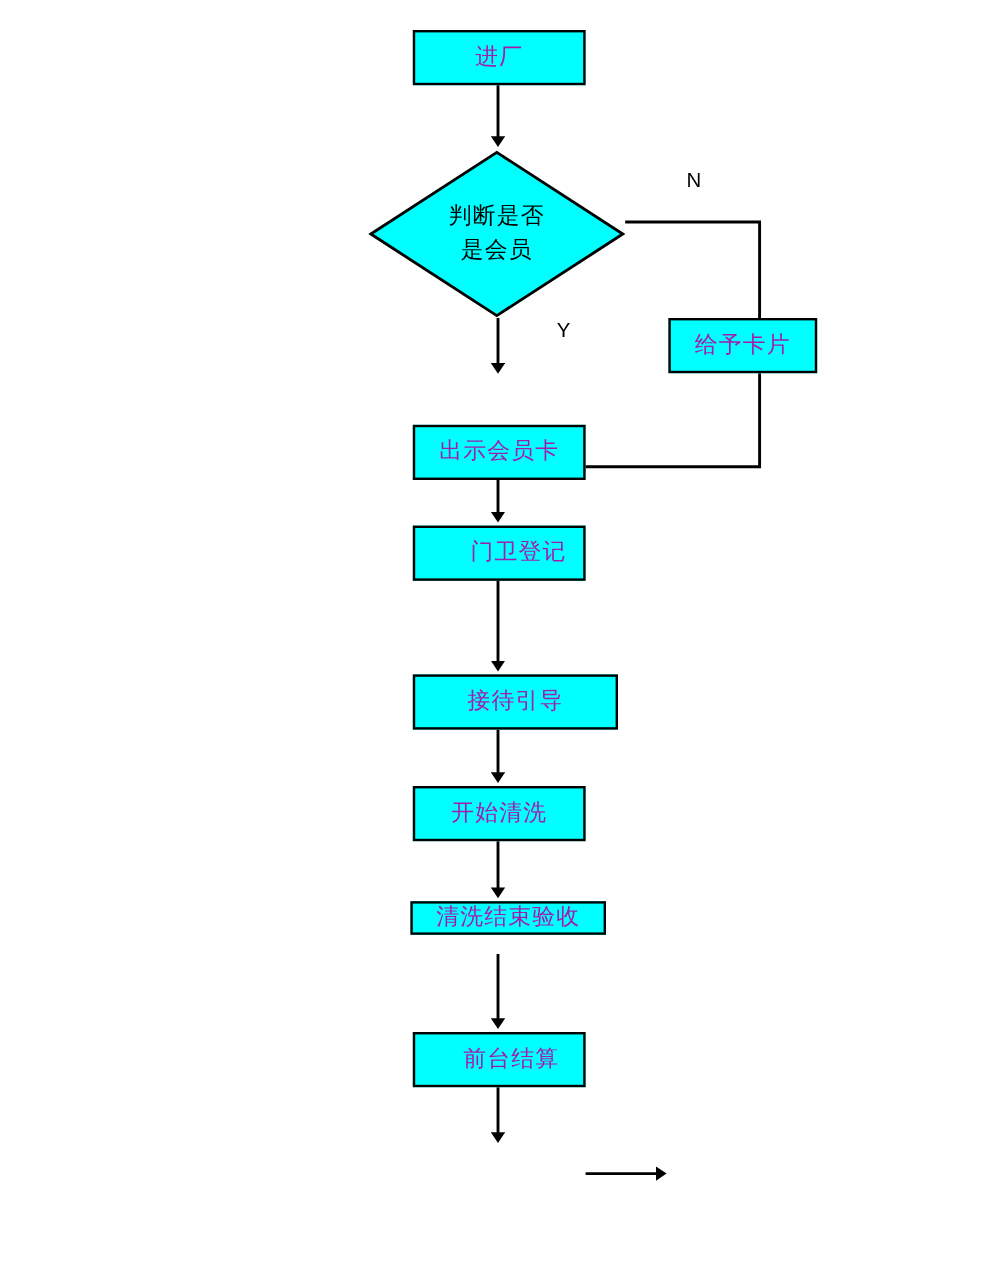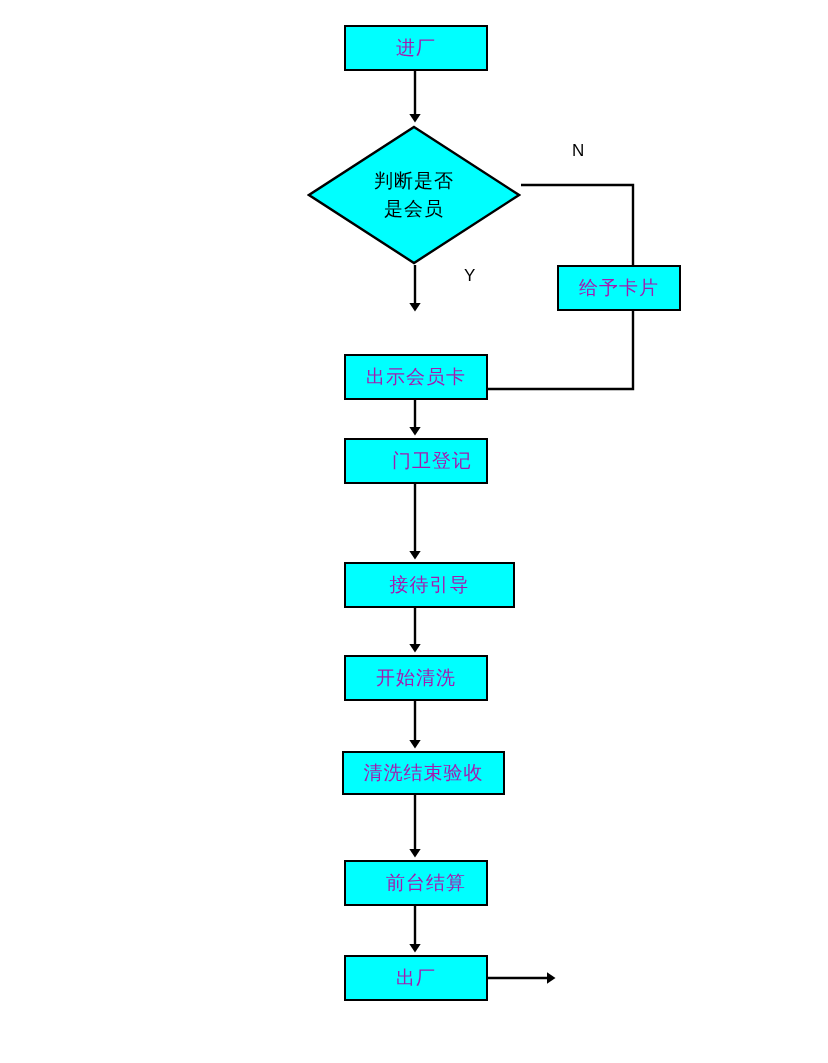--- a/index.html
+++ b/index.html
@@ -139,29 +139,26 @@
   </div>
 
   <div class="node" style="left:344px; top:562px; width:171px; height:46px;">
     <span class="node-label">接待引导</span>
   </div>
 
   <div class="node" style="left:344px; top:655px; width:144px; height:46px;">
     <span class="node-label">开始清洗</span>
   </div>
 
-  <div class="node" style="left:342px; top:751px; width:163px; height:44px;">
+  <div class="node" style="left:342px; top:751px; width:163px; height:28px;">
     <span class="node-label">清洗结束验收</span>
   </div>
 
   <div class="node" style="left:344px; top:860px; width:144px; height:46px;padding-left:20px;">
     <span class="node-label">前台结算</span>
   </div>
 
-  <div class="node" style="left:344px; top:955px; width:144px; height:46px;">
-    <span class="node-label">出厂</span>
-  </div>
 
 
   <div class="edge-label" style="left:572px; top:141px;">N</div>
   <div class="edge-label" style="left:464px; top:266px;">Y</div>
 
 </div>
 
 </body></html>

